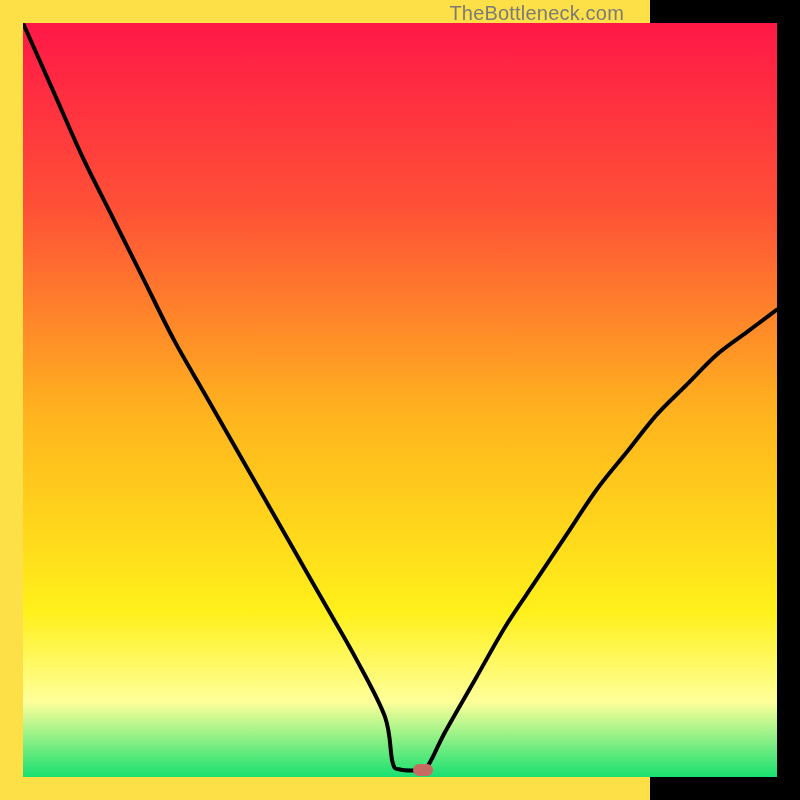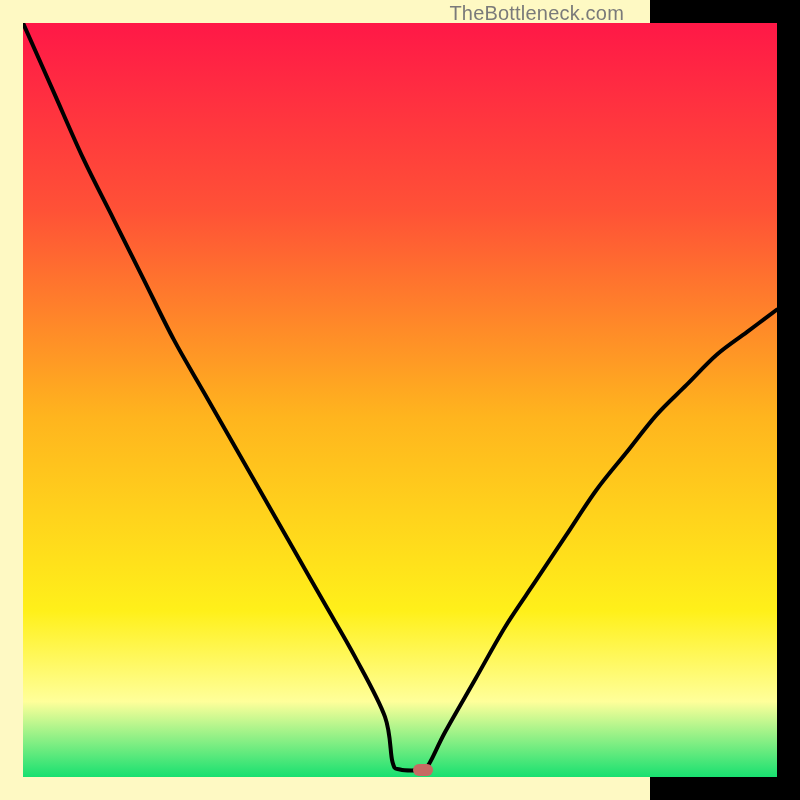--- a/index.html
+++ b/index.html
@@ -7,21 +7,21 @@
     padding: 0;
     width: 800px;
     height: 800px;
     background: #000;
     overflow: hidden;
   }
   .frame {
     position: relative;
     width: 650px;
     height: 800px;
-    background: #fef9c3;
+    background: #fde047;
   }
   .plot-area {
     position: absolute;
     left: 23px;
     top: 23px;
     width: 754px;
     height: 754px;
     overflow: hidden;
   }
   .gradient-bg {

